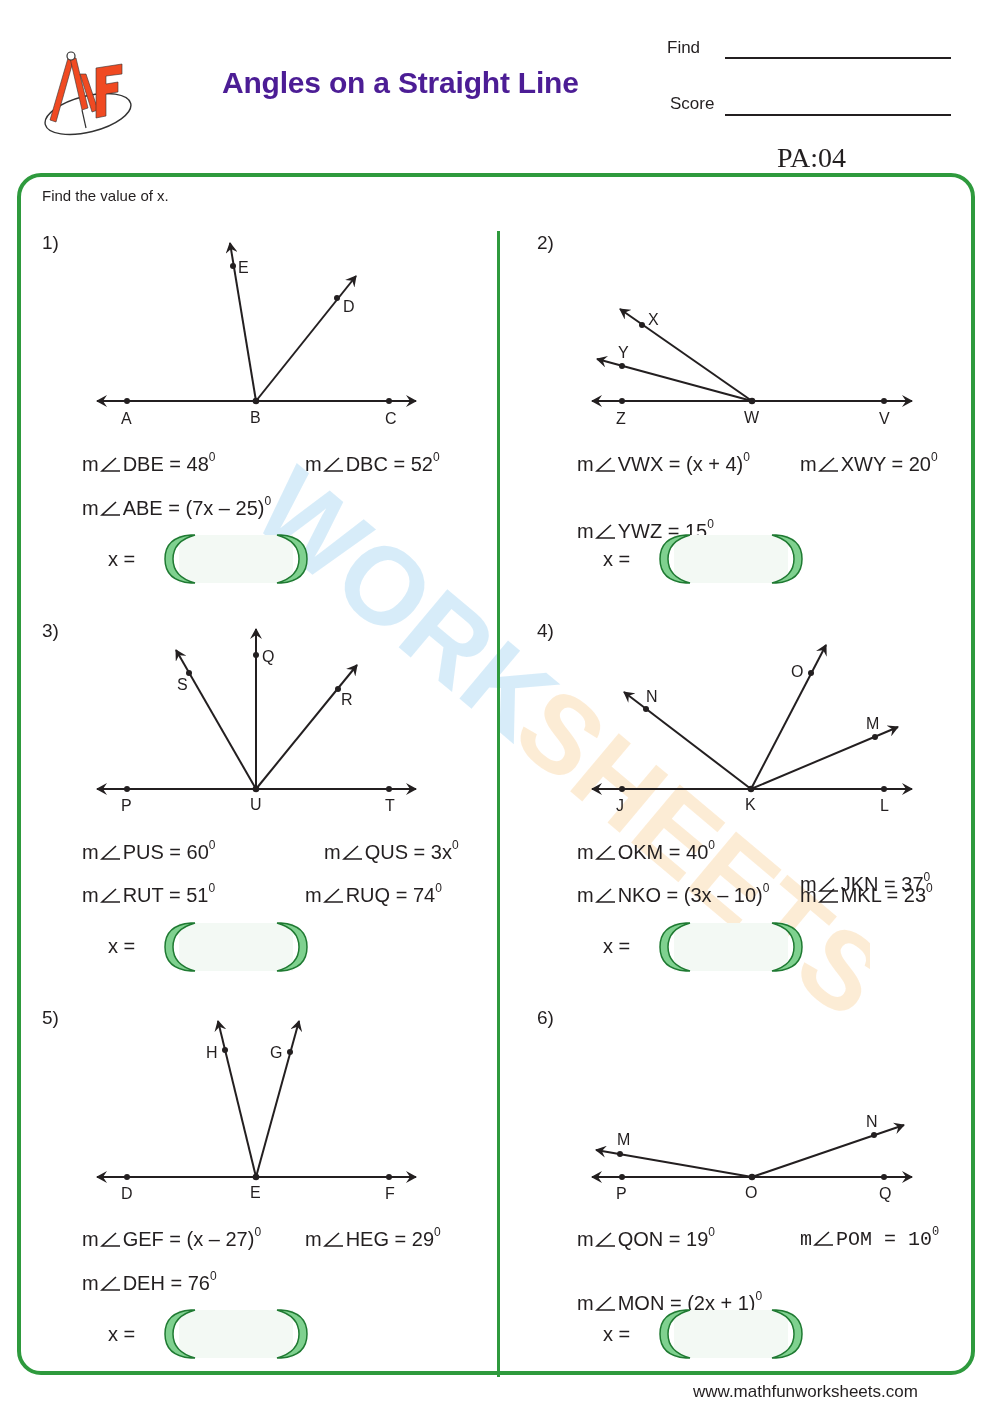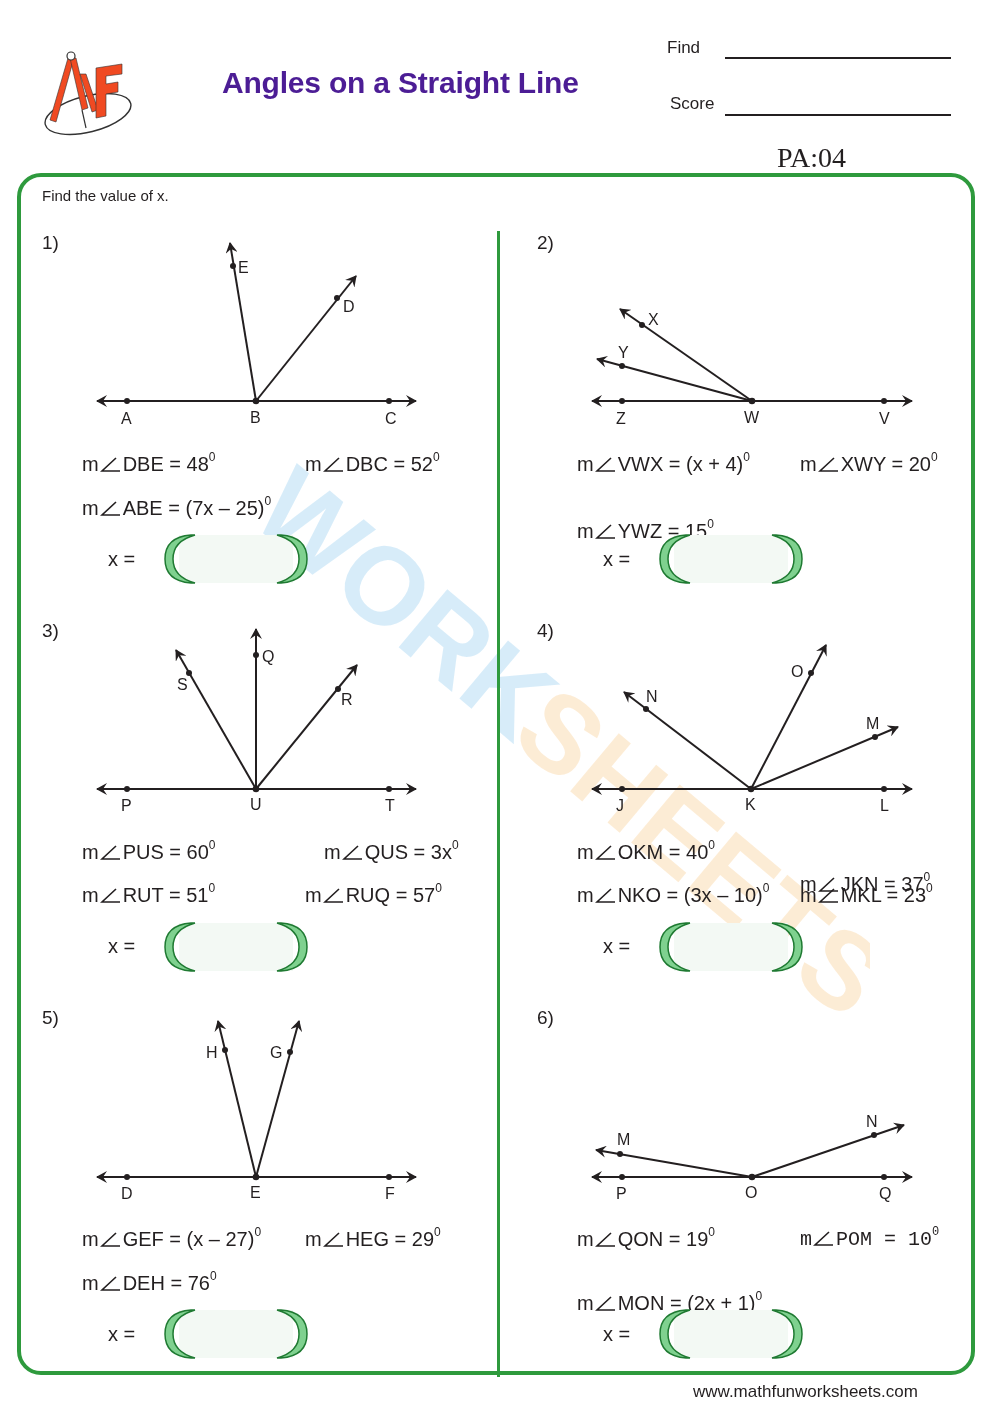--- a/index.html
+++ b/index.html
@@ -176,21 +176,21 @@
       <use href="#angsym"></use>
     </svg><span>PUS</span> = <span>60</span><sup>0</sup></div>
 <div class="abs eq" style="left:294px;top:841px;margin-left:30px;">m<svg class="ang">
       <use href="#angsym"></use>
     </svg><span>QUS</span> = <span>3x</span><sup>0</sup></div>
 <div class="abs eq" style="left:82px;top:884px;">m<svg class="ang">
       <use href="#angsym"></use>
     </svg><span>RUT</span> = <span>51</span><sup>0</sup></div>
 <div class="abs eq" style="left:305px;top:884px;">m<svg class="ang">
       <use href="#angsym"></use>
-    </svg><span>RUQ</span> = <span>57</span><sup>0</sup></div>
+    </svg><span>RUQ</span> = <span>74</span><sup>0</sup></div>
 <div class="abs xeq" style="left:108px;top:935px;">x =</div>
 <svg class="abs answer" style="left:161px;top:921px;">
     <use href="#ansbox"></use>
   </svg>
 
 <div class="abs num" style="left:537px;top:620px;">4)</div>
 <svg class="diagram" style="left:0;top:0" width="1000" height="830">
   <g stroke="#231f20" stroke-width="2" fill="none">
     <line x1="751" y1="789" x2="592" y2="789" marker-end="url(#arr)"></line>
     <line x1="751" y1="789" x2="912" y2="789" marker-end="url(#arr)"></line>

